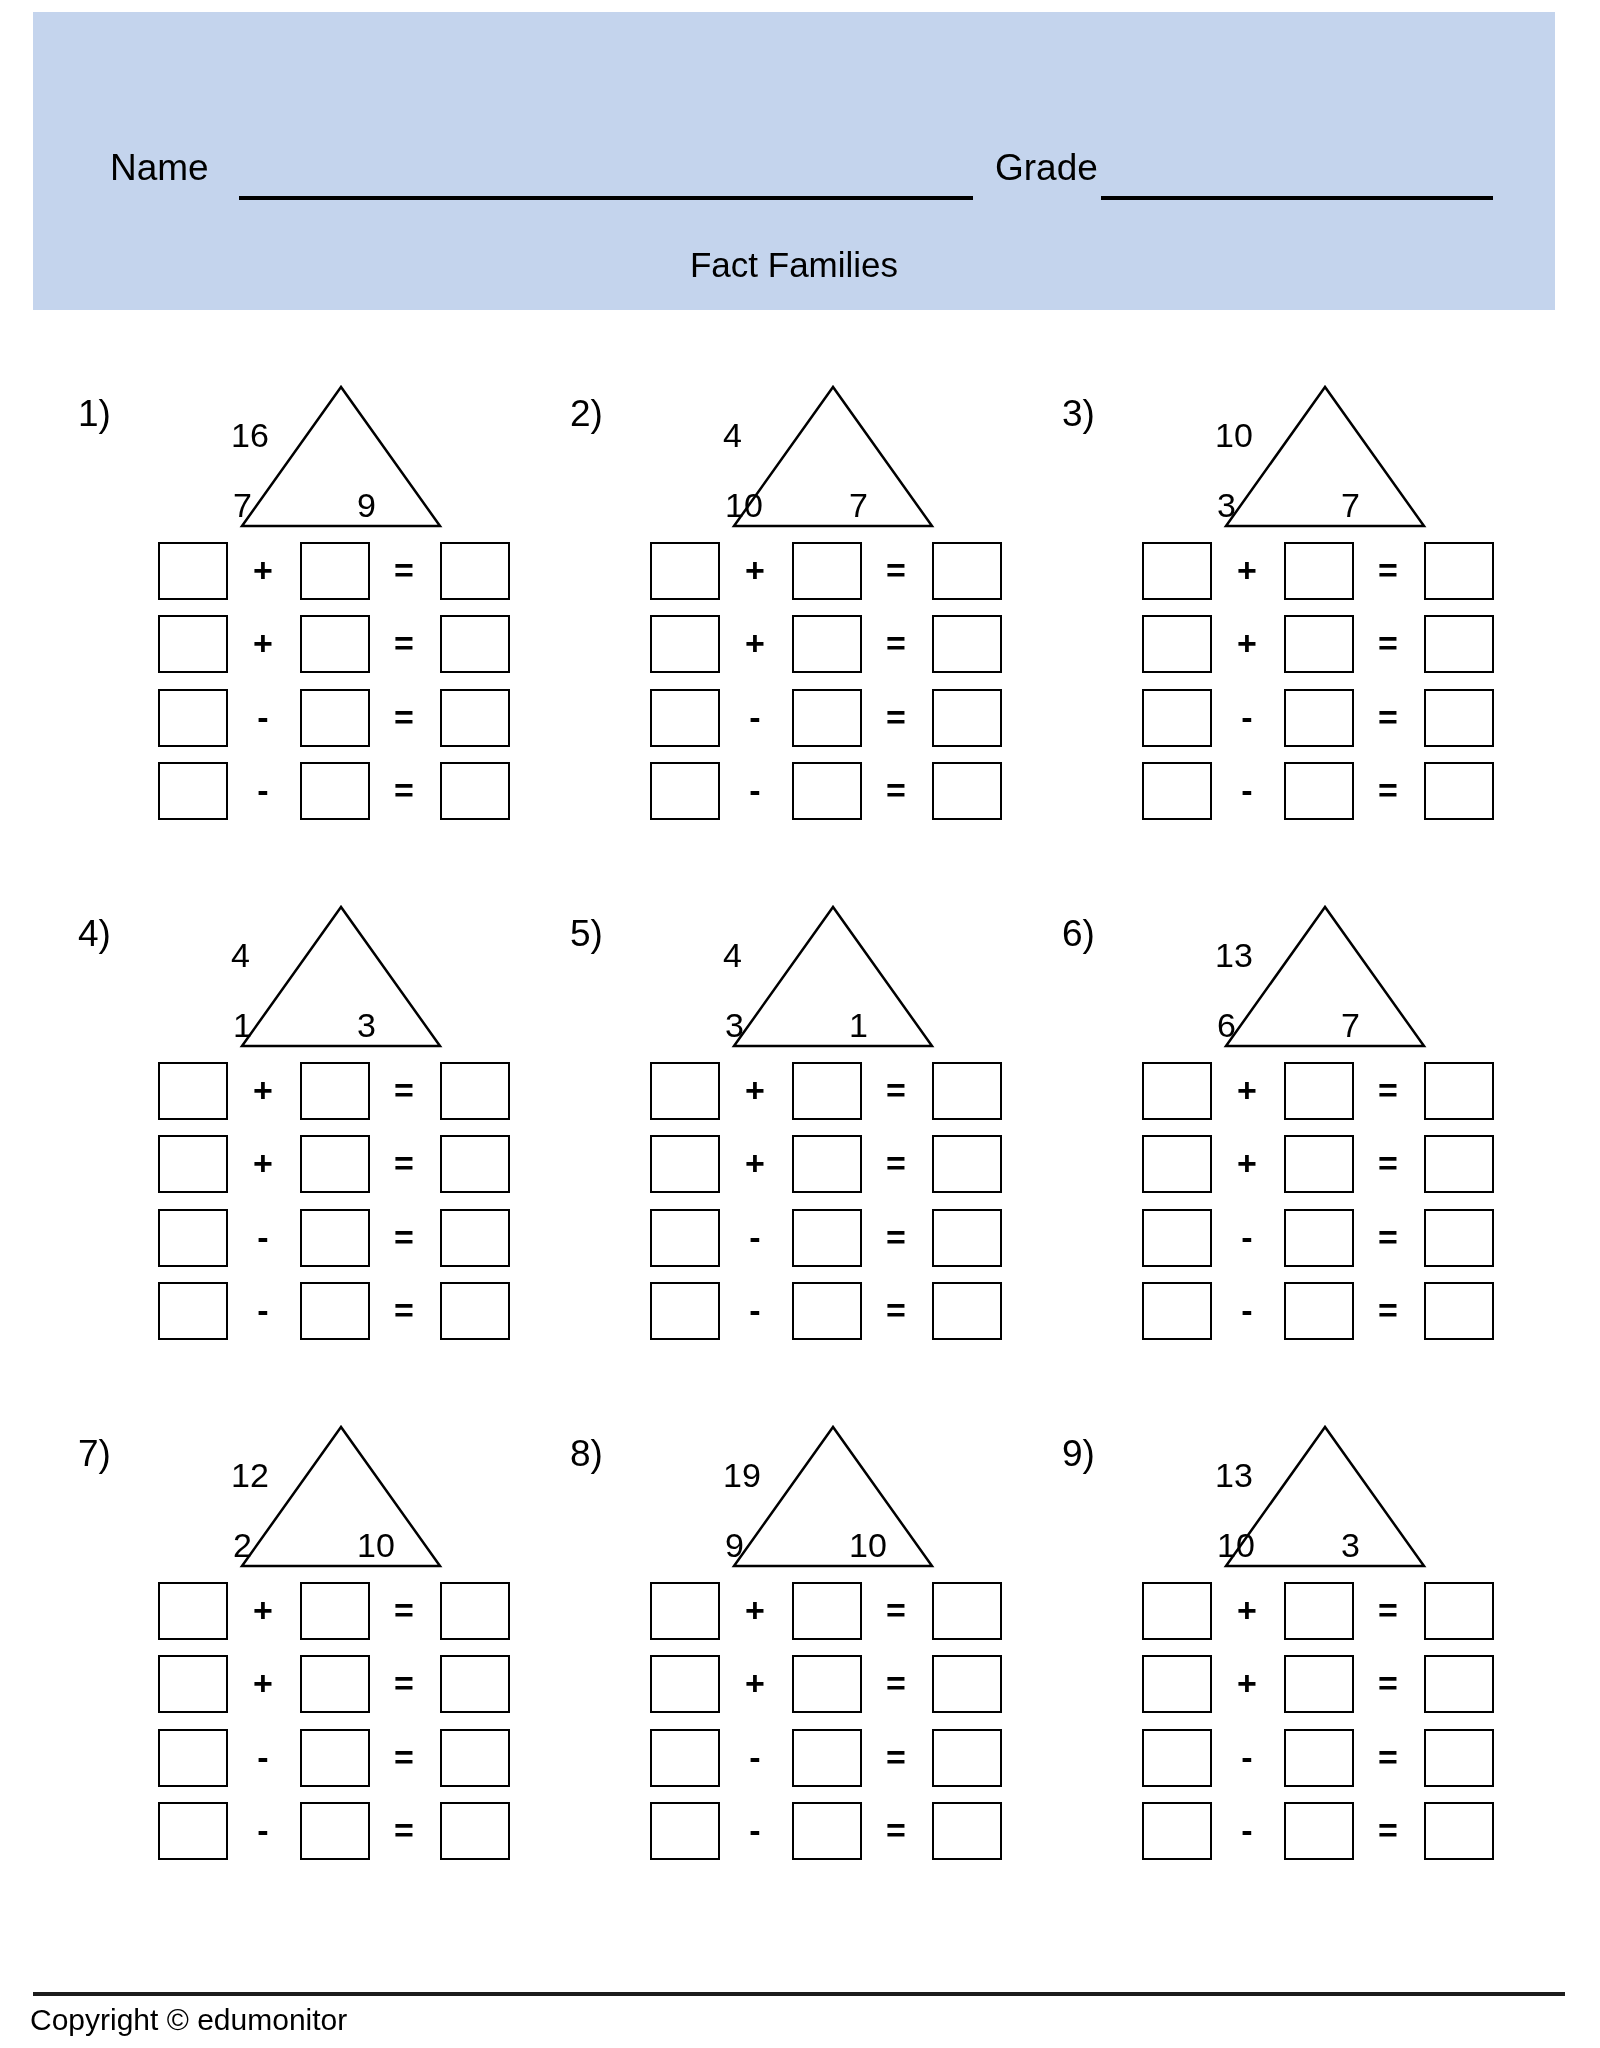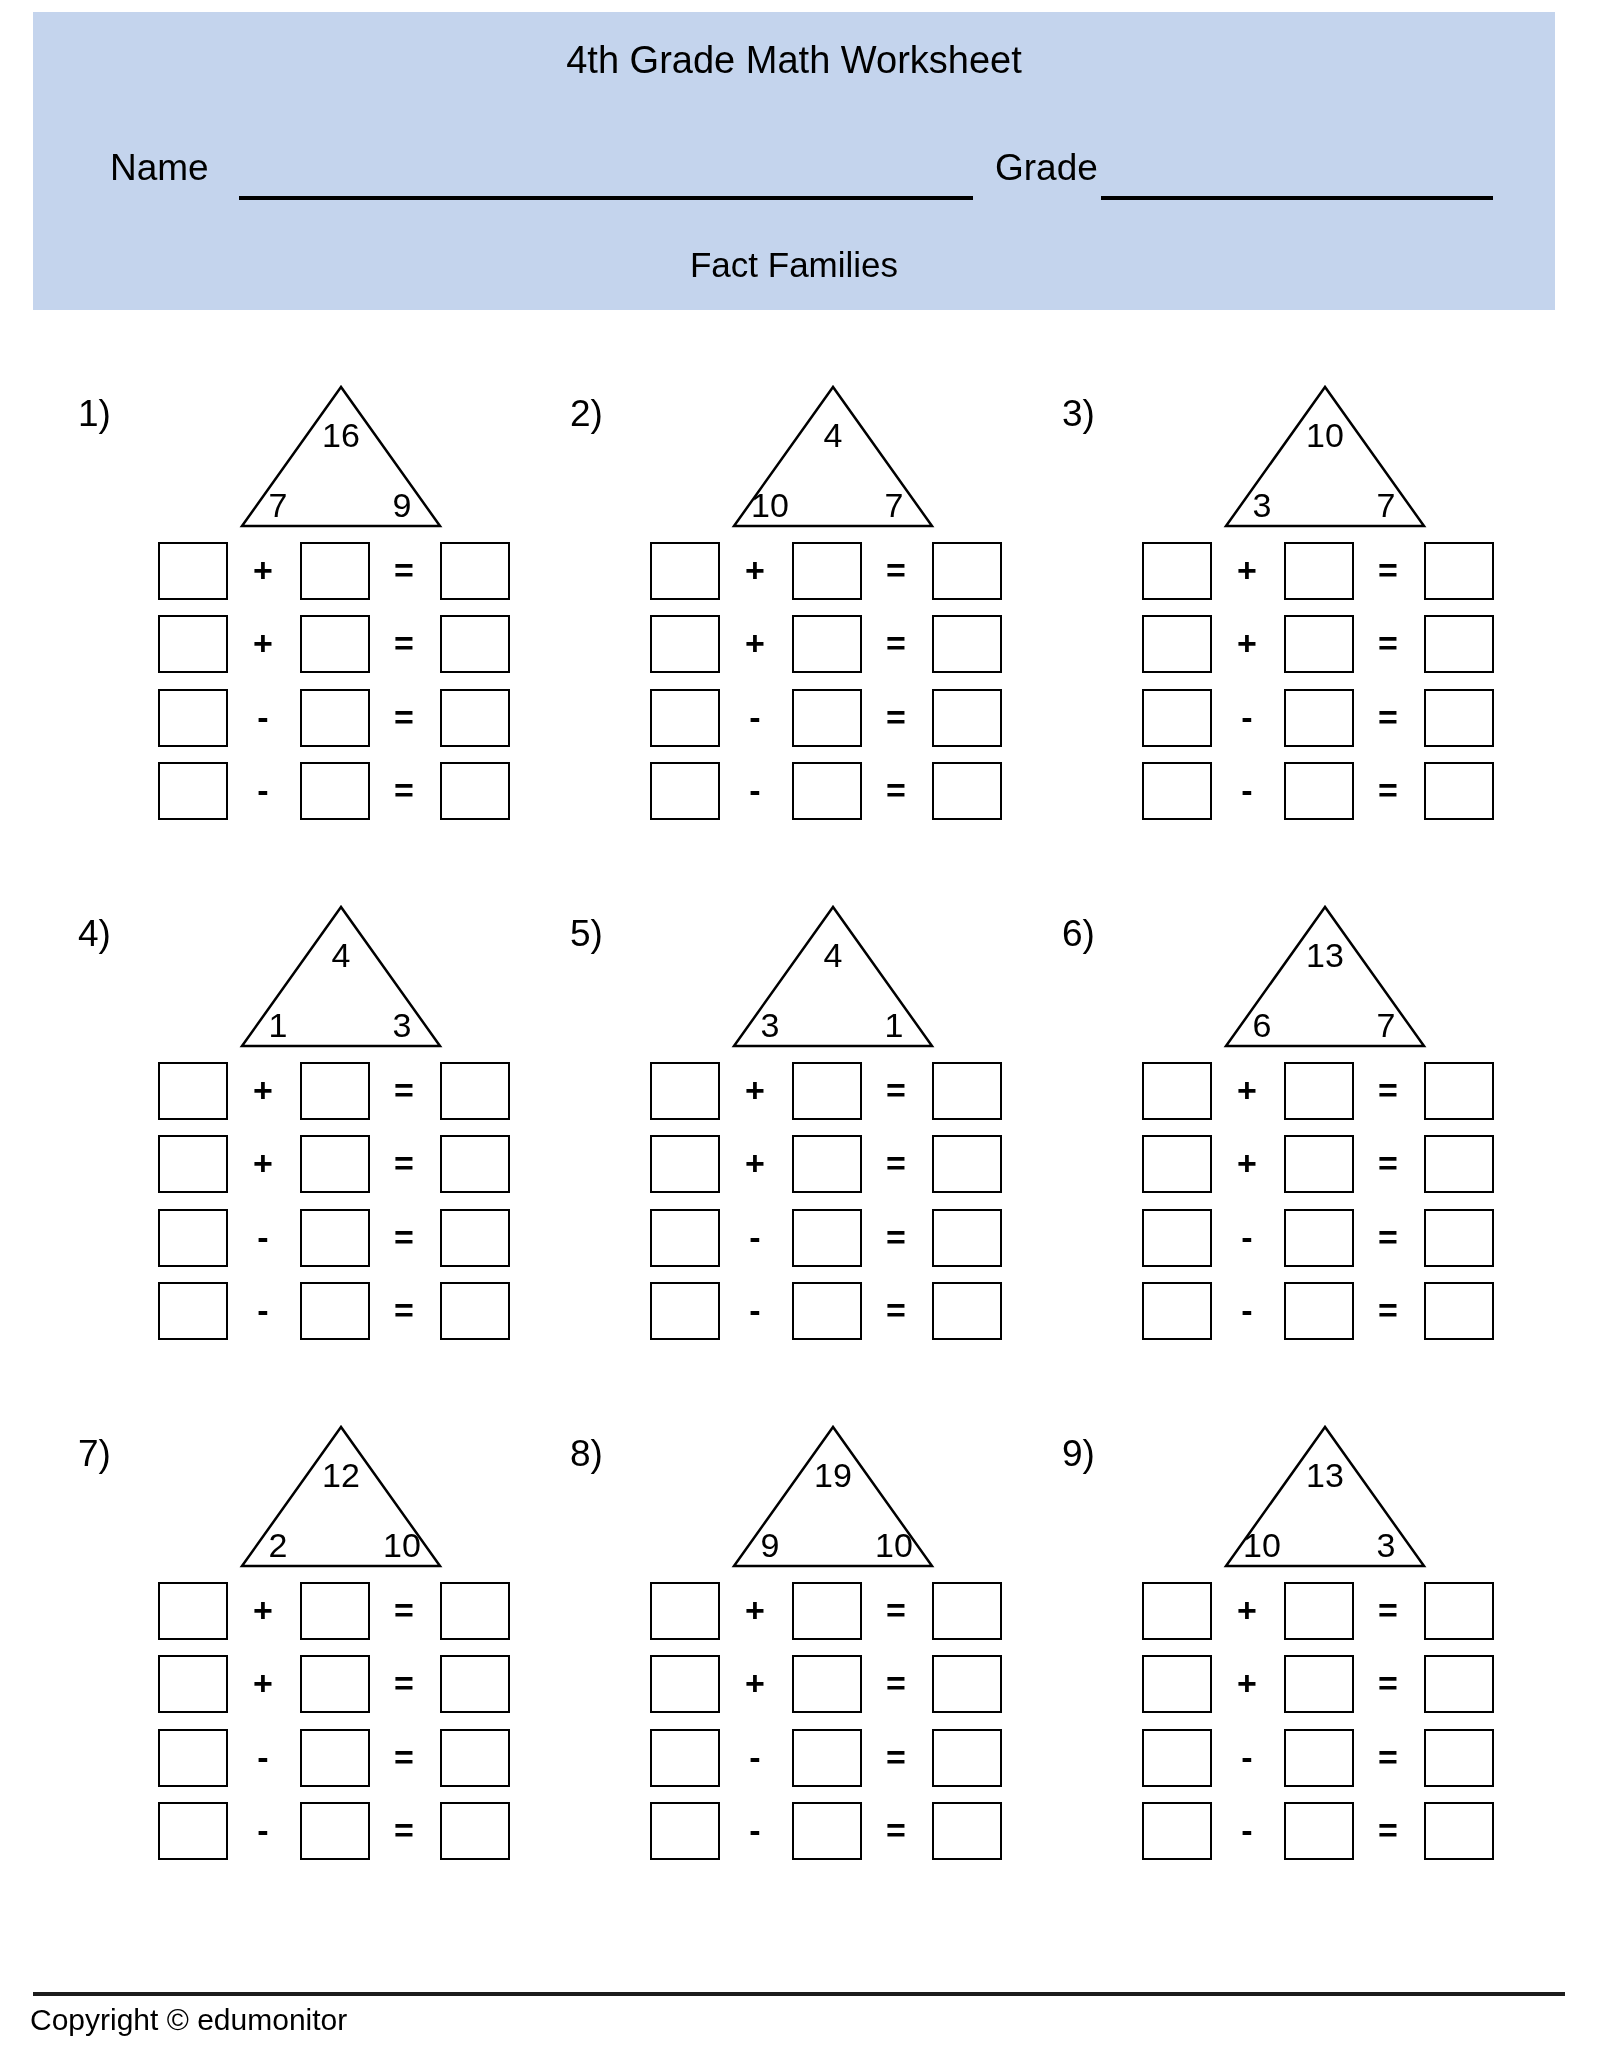--- a/index.html
+++ b/index.html
@@ -16,21 +16,21 @@
   .date-label { position:absolute; left:962px; top:134px; font-size:37px; line-height:44px; }
   .date-line  { position:absolute; left:1068px; top:184px; width:392px; height:0;
                 border-bottom:4px solid #000; }
   .subtitle { position:absolute; left:0; top:232px; width:100%; text-align:center;
               font-size:35px; line-height:42px; }
   .instruction { position:absolute; left:63px; top:330px; font-size:31px; line-height:38px; }
 
   .problem { position:absolute; width:470px; height:480px; }
   .p-label { position:absolute; left:18px; top:24px; font-size:37px; line-height:40px; }
   .tri-svg { position:absolute; left:171px; top:7px; }
-  .tri-num { position:absolute; font-size:34px; line-height:34px; text-align:center; }
+  .tri-num { position:absolute; font-size:34px; line-height:34px; text-align:left; }
   .tri-top { left:171px; top:48px; width:220px; }
   .tri-bl  { left:173px; top:118px; width:90px; }
   .tri-br  { left:297px; top:118px; width:90px; }
 
   .eq-row { position:absolute; left:98px; width:352px; height:58px; }
   .eq-box { position:absolute; top:0; width:70px; height:58px; box-sizing:border-box;
             border:2px solid #000; background:#fff; }
   .eq-op  { position:absolute; top:8px; width:62px; text-align:center;
             font-size:34px; line-height:40px; font-weight:700; }
   .op1 { left:74px; }
@@ -40,21 +40,20 @@
                   border-top:4px solid #1c1c1c; }
   .footer-left  { position:absolute; left:30px; top:2002px; font-size:30px; line-height:36px; }
   .footer-right { position:absolute; right:41px; top:2002px; font-size:30px; line-height:36px; }
 </style>
 </head>
 <body>
 
 <div class="page" style="background: rgb(255, 255, 255);">
 
   <div class="header" style="background: rgb(196, 212, 237);">
-    <div class="title">4th Grade Math Worksheet</div>
     <span class="name-label">Name</span>
     <div class="name-line"></div>
     <span class="date-label">Grade</span>
     <div class="date-line"></div>
     <div class="subtitle">Fact Families</div>
   </div>
 
 
   <div class="problem" style="left: 60px; top: 370px;">
     <span class="p-label">1)</span>

